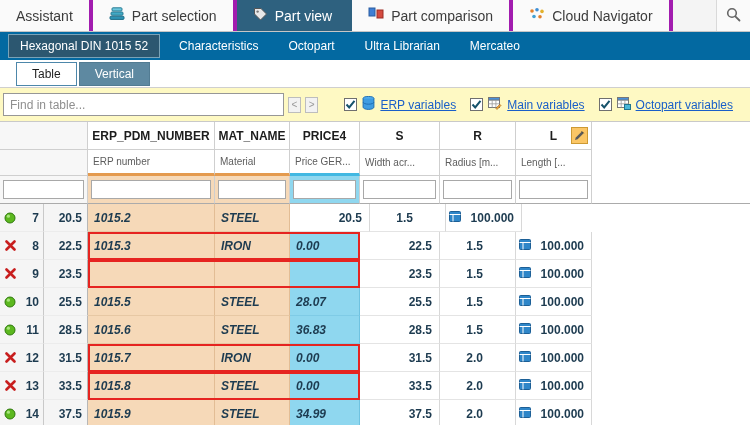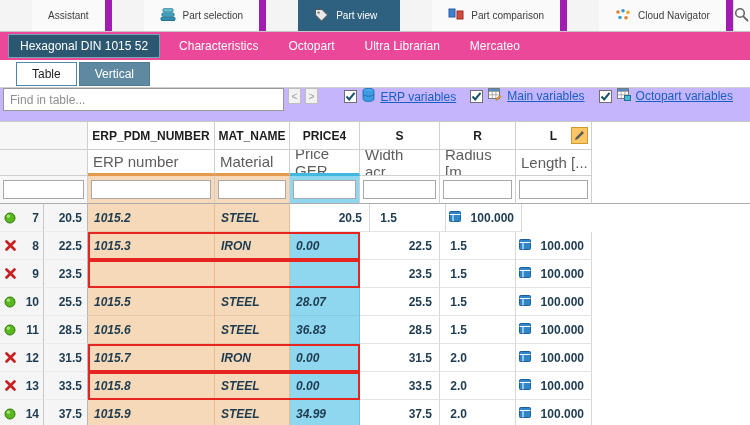--- a/index.html
+++ b/index.html
@@ -1,73 +1,73 @@
 <!DOCTYPE html>
 <html><head>
 <meta charset="utf-8">
 <style>
   * { margin:0; padding:0; box-sizing:border-box; }
   html,body { width:750px; height:425px; overflow:hidden; }
   body { font-family:"Liberation Sans", sans-serif; font-size:12px; background:#fff; color:#222; }
 
   
   .topbar { height:32px; background:#f4f4f4; display:flex; align-items:stretch; border-bottom:1px solid #c6c6c6; }
-  .ttab { display:flex; align-items:center; gap:7px; padding:0 16px; border-right:7px solid #a21caf; color:#3c3c3c; font-size:10px; background:#fafafa; white-space:nowrap;margin-left:32px; }
+  .ttab { display:flex; align-items:center; gap:7px; padding:0 16px; border-right:4px solid #a21caf; color:#3c3c3c; font-size:14px; background:#fafafa; white-space:nowrap; }
   .ttab.active { background:#2e617f; color:#fff; border-right-color:#2e617f; }
   .search-tab { margin-left:auto; width:34px; display:flex; align-items:center; justify-content:center; border-left:1px solid #d9d9d9; background:#fafafa; }
 
   
-  .subbar { height:28px; background:#ec4899; display:flex; align-items:center; padding-left:8px; gap:8px; }
+  .subbar { height:28px; background:#0369a1; display:flex; align-items:center; padding-left:8px; gap:8px; }
   .stab { color:#fff; font-size:12px; padding:4px 11px; white-space:nowrap; }
   .stab.active { background:#2c5770; border:1px solid #7aa3b8; }
 
   
   .viewbar { height:28px; background:#fff; display:flex; align-items:center; gap:2px; padding-left:16px; border-bottom:1px solid #cfcfcf; }
   .vtab { height:24px; display:flex; align-items:center; justify-content:center; padding:0 15px; font-size:12px; }
   .vtab.tbl { border:1px solid #4d87aa; background:#fff; color:#1d1d1d; }
   .vtab.vrt { background:#5e89a1; color:#fff; border:1px solid #527c93; }
 
   
-  .toolbar { height:34px; display:flex; align-items:flex-start; padding:0 3px; background:#c4b5fd; border-bottom:1px solid #c9c9c9; }
+  .toolbar { height:34px; display:flex; align-items:center; padding:0 3px; background:#fef9c3; border-bottom:1px solid #c9c9c9; }
   .find { width:342px; height:23px; border:1px solid #979797; padding:0 6px; font-size:12px; color:#333; font-family:"Liberation Sans",sans-serif; }
   .find::placeholder { color:#8f8f8f; }
   .navbtn { width:16px; height:16px; margin-left:4px; border:1px solid #bdbdbd; background:#f2f2f2; color:#9a9a9a; font-size:10px; display:flex; align-items:center; justify-content:center; }
   .chkgrp { display:flex; align-items:center; gap:5px; margin-right:14px; white-space:nowrap; }
   .chkgrp.first { margin-left:26px; }
   .chk { width:13px; height:13px; border:1px solid #6f6f6f; background:#fff; display:flex; align-items:center; justify-content:center; }
   .lnk { color:#1a5fc8; text-decoration:underline; font-size:12px; }
 
   
   .c-status{width:20px;} .c-num{width:24px;} .c-key{width:44px;}
   .c-erp{width:127px;} .c-mat{width:75px;} .c-price{width:70px;}
   .c-s{width:80px;} .c-r{width:76px;} .c-l{width:76px;}
   .c-rest{flex:1;} .c-rowhdr{width:88px;background:#f7f7f7;}
 
   .hrow { display:flex; background:#fff; }
   .hc { border-right:1px solid #cfcfcf; border-bottom:1px solid #cfcfcf; display:flex; align-items:center; overflow:hidden; }
   .hrow .c-rest { border:none; }
   .rowA .hc { height:28px; justify-content:center; font-weight:bold; color:#1d1d1d; font-size:12px; position:relative; }
-  .rowB .hc { height:26px; justify-content:flex-start; padding-left:5px; color:#5d5d5d; font-size:15px; }
+  .rowB .hc { height:26px; justify-content:flex-start; padding-left:5px; color:#5d5d5d; font-size:10px; }
   .rowB .u-orange { border-bottom:3px solid #e49a4e; }
   .rowB .u-blue { border-bottom:3px solid #41b8e2; }
   .rowC .hc { height:28px; border-bottom:1px solid #ababab; }
   .bg-peach { background:#f6d9b8; }
   .bg-blue { background:#8fd7ef; }
   .filter { flex:1; margin:4px 3px; height:19px; border:1px solid #a8a8a8; min-width:0; background:#fff; }
   .editbtn { position:absolute; right:3px; top:5px; width:17px; height:17px; background:#fbc665; border:1px solid #cd9a33; display:flex; align-items:center; justify-content:center; }
 
   .tr { display:flex; height:28px; }
   .tr .td { display:flex; align-items:center; font-weight:bold; font-size:12px; color:#1d3b50; border-right:1px solid #d8d8d8; border-bottom:1px solid #e4e4e4; overflow:hidden; }
   .tr .c-status { justify-content:center; background:#f5f5f5; border-right:none; border-bottom-color:#ececec; }
   .tr .c-num { justify-content:flex-end; padding-right:4px; background:#f5f5f5; border-right-color:#c9c9c9; border-bottom-color:#ececec; }
   .tr .c-key { justify-content:flex-end; padding-right:5px; background:#f5f5f5; border-right-color:#b7b7b7; border-bottom-color:#ececec; }
   .tr .c-erp, .tr .c-mat { padding-left:6px; background:#f6d9b8; border-right-color:#e2bd95; border-bottom-color:#e7c8a4; }
   .tr .c-price { padding-left:6px; background:#8fd7ef; border-right-color:#6fc2e0; border-bottom-color:#7fcbe6; }
   .tr .c-s { justify-content:flex-end; padding-right:7px; }
-  .tr .c-r { justify-content:flex-end; padding-right:48px; }
+  .tr .c-r { justify-content:flex-end; padding-right:32px; }
   .tr .c-l { justify-content:space-between; padding:0 7px 0 3px; }
   .tr .c-rest { border:none; }
   .cgroup { display:flex;font-style:italic; }
   .cgroup.flagged { outline:2px solid #e62420; outline-offset:-2px; }
 </style>
 </head>
 <body>
 
 <div class="topbar">
   <div class="ttab">

